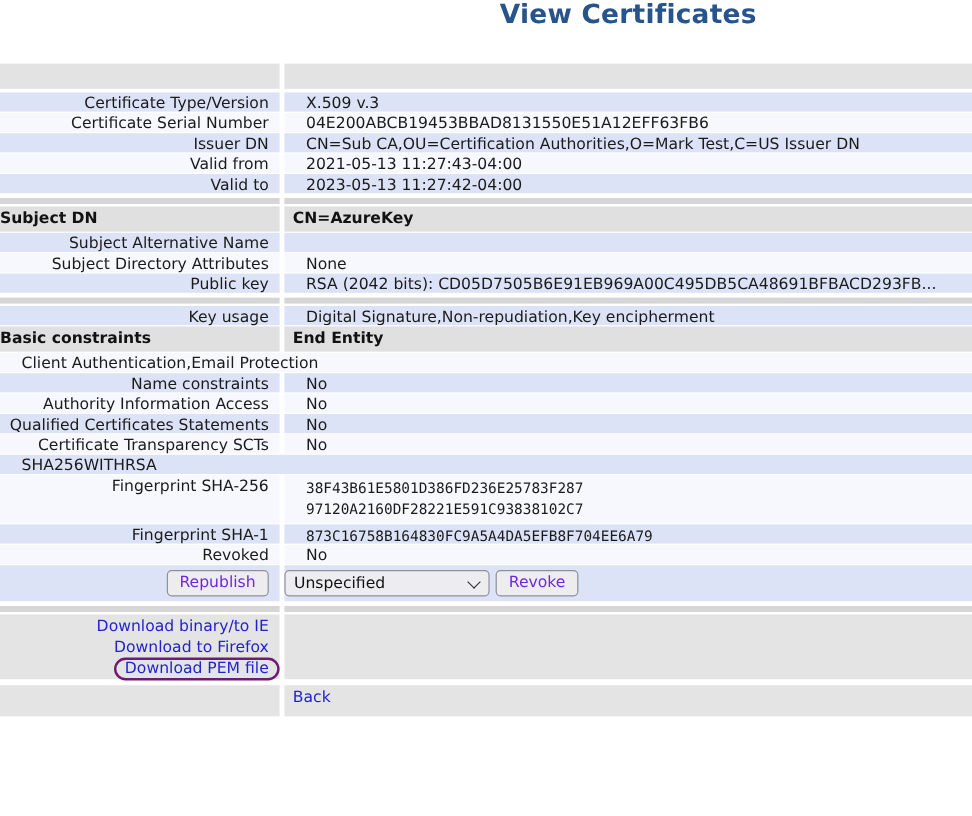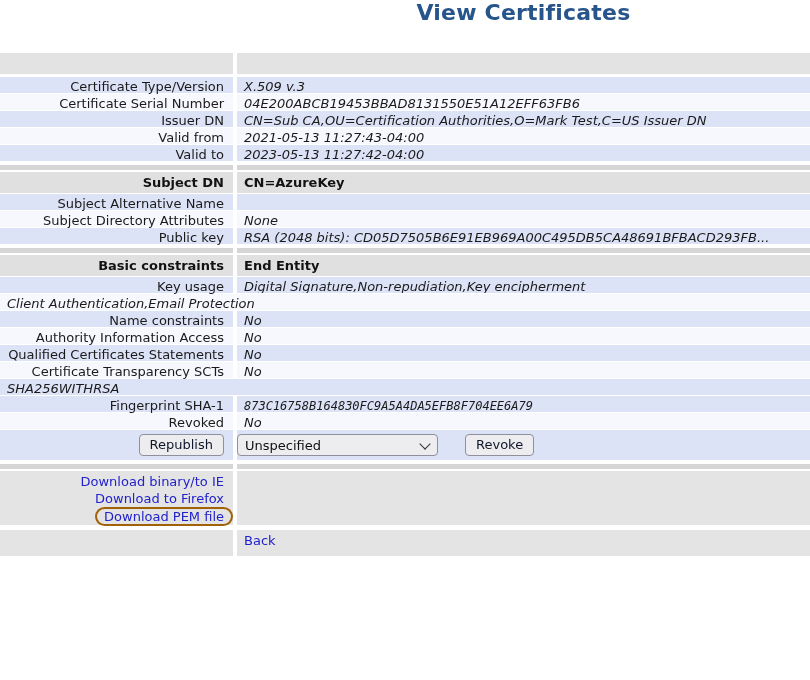--- a/index.html
+++ b/index.html
@@ -28,61 +28,61 @@
   
   .row.strip{height:5px;margin-top:4px;margin-bottom:2px;}
   .row.strip .cell-l,.row.strip .cell-r{background:#d6d6d6;}
 
   
   .row.gap{height:4px;margin-bottom:0;}
 
   
   .row.data{height:16px;line-height:20px;}
   .row.data .cell-l{text-align:right;padding-right:9px;white-space:nowrap;}
-  .row.data .cell-r{padding-left:7px;white-space:nowrap;overflow:hidden;font-style:italic;}
+  .row.data .cell-r{padding-left:18px;white-space:nowrap;overflow:hidden;}
   .row.data.multi{height:40px;line-height:17px;}
   .row.data.multi .cell-l{line-height:20px;}
   .row.data.multi .cell-r{padding-top:3px;line-height:17px;}
   .mono{font-family:"DejaVu Sans Mono","Liberation Mono",monospace;font-size:12px;}
 
   
   .row.section{height:21px;line-height:21px;font-weight:bold;color:#121212;}
   .row.section .cell-l,.row.section .cell-r{background:#e0e0e0;}
-  .row.section .cell-l{text-align:right;padding-right:9px;white-space:nowrap;}
+  .row.section .cell-l{padding-right:9px;white-space:nowrap;}
   .row.section .cell-r{padding-left:7px;white-space:nowrap;}
 
   
   .row.actions{height:30px;}
   .row.actions .cell-l,.row.actions .cell-r{background:#dde3f7;}
   .row.actions .cell-l{text-align:right;padding:4px 9px 0 0;}
   .row.actions .cell-r{padding:4px 0 0 0;display:flex;align-items:flex-start;}
   .btn{
-    font-family:"DejaVu Sans","Liberation Sans",sans-serif;font-size:13px;color:#0f172a;
+    font-family:"DejaVu Sans","Liberation Sans",sans-serif;font-size:13px;color:#6d28d9;
     background:#ededf0;border:1px solid #8f8f9d;border-radius:4px;
-    height:22px;padding:0 10px;line-height:20px;cursor:pointer;margin-left:22px;
+    height:22px;padding:0 10px;line-height:20px;cursor:pointer;
   }
   .select-wrap{position:relative;display:inline-block;margin-right:5px;}
   select.reason{
     -webkit-appearance:none;appearance:none;
     font-family:"DejaVu Sans","Liberation Sans",sans-serif;font-size:13px;color:#101010;
     background:#ededf0;border:1px solid #8f8f9d;border-radius:4px;
-    width:201px;height:22px;padding:0 22px 0 7px;
+    width:171px;height:22px;padding:0 22px 0 7px;
   }
   .chevron{
     position:absolute;right:9px;top:6px;width:7px;height:7px;pointer-events:none;
     border-right:1.6px solid #333;border-bottom:1.6px solid #333;transform:rotate(45deg);
   }
 
   
   .row.downloads{height:54px;}
   .row.downloads .cell-l,.row.downloads .cell-r{background:#e4e4e4;}
   .row.downloads .cell-l{text-align:right;padding:2px 9px 0 0;line-height:17px;white-space:nowrap;}
   a.lnk{color:#2222cc;text-decoration:none;cursor:pointer;}
   .oval{
-    display:inline-block;border:2px solid #a16207;border-radius:999px;
+    display:inline-block;border:2px solid #701a75;border-radius:999px;
     padding:0 7px;margin-right:-9px;line-height:15px;
   }
 
   
   .row.back-row{height:26px;line-height:22px;margin-bottom:0;}
   .row.back-row .cell-l,.row.back-row .cell-r{background:#e4e4e4;}
   .row.back-row .cell-r{padding-left:7px;}
 </style>
 </head>
 <body>
@@ -127,34 +127,34 @@
     <div class="row data tone-lav">
       <div class="cell-l">Subject Alternative Name</div>
       <div class="cell-r"></div>
     </div>
     <div class="row data tone-lt">
       <div class="cell-l">Subject Directory Attributes</div>
       <div class="cell-r">None</div>
     </div>
     <div class="row data tone-lav">
       <div class="cell-l">Public key</div>
-      <div class="cell-r">RSA (2048 bits): CD05D7505B6E91EB969A00C495DB5CA48691BFBACD293FB...</div>
+      <div class="cell-r">RSA (2042 bits): CD05D7505B6E91EB969A00C495DB5CA48691BFBACD293FB...</div>
     </div>
     <div class="row strip">
       <div class="cell-l"></div>
       <div class="cell-r"></div>
+    </div>
+    <div class="row data tone-lav">
+      <div class="cell-l">Key usage</div>
+      <div class="cell-r">Digital Signature,Non-repudiation,Key encipherment</div>
     </div>
     <div class="row section tone-">
       <div class="cell-l">Basic constraints</div>
       <div class="cell-r">End Entity</div>
     </div>
-    <div class="row data tone-lav">
-      <div class="cell-l">Key usage</div>
-      <div class="cell-r">Digital Signature,Non-repudiation,Key encipherment</div>
-    </div>
     <div class="row data tone-lt">
       <div class="cell-r">Client Authentication,Email Protection</div>
     </div>
     <div class="row data tone-lav">
       <div class="cell-l">Name constraints</div>
       <div class="cell-r">No</div>
     </div>
     <div class="row data tone-lt">
       <div class="cell-l">Authority Information Access</div>
       <div class="cell-r">No</div>
@@ -162,20 +162,27 @@
     <div class="row data tone-lav">
       <div class="cell-l">Qualified Certificates Statements</div>
       <div class="cell-r">No</div>
     </div>
     <div class="row data tone-lt">
       <div class="cell-l">Certificate Transparency SCTs</div>
       <div class="cell-r">No</div>
     </div>
     <div class="row data tone-lav">
       <div class="cell-r">SHA256WITHRSA</div>
+    </div>
+    <div class="row data tone-lt multi">
+      <div class="cell-l">Fingerprint SHA-256</div>
+      <div class="cell-r mono">
+        <div>38F43B61E5801D386FD236E25783F287</div>
+        <div>97120A2160DF28221E591C93838102C7</div>
+      </div>
     </div>
     <div class="row data tone-lav">
       <div class="cell-l">Fingerprint SHA-1</div>
       <div class="cell-r mono">873C16758B164830FC9A5A4DA5EFB8F704EE6A79</div>
     </div>
     <div class="row data tone-lt">
       <div class="cell-l">Revoked</div>
       <div class="cell-r">No</div>
     </div>
     <div class="row actions">

